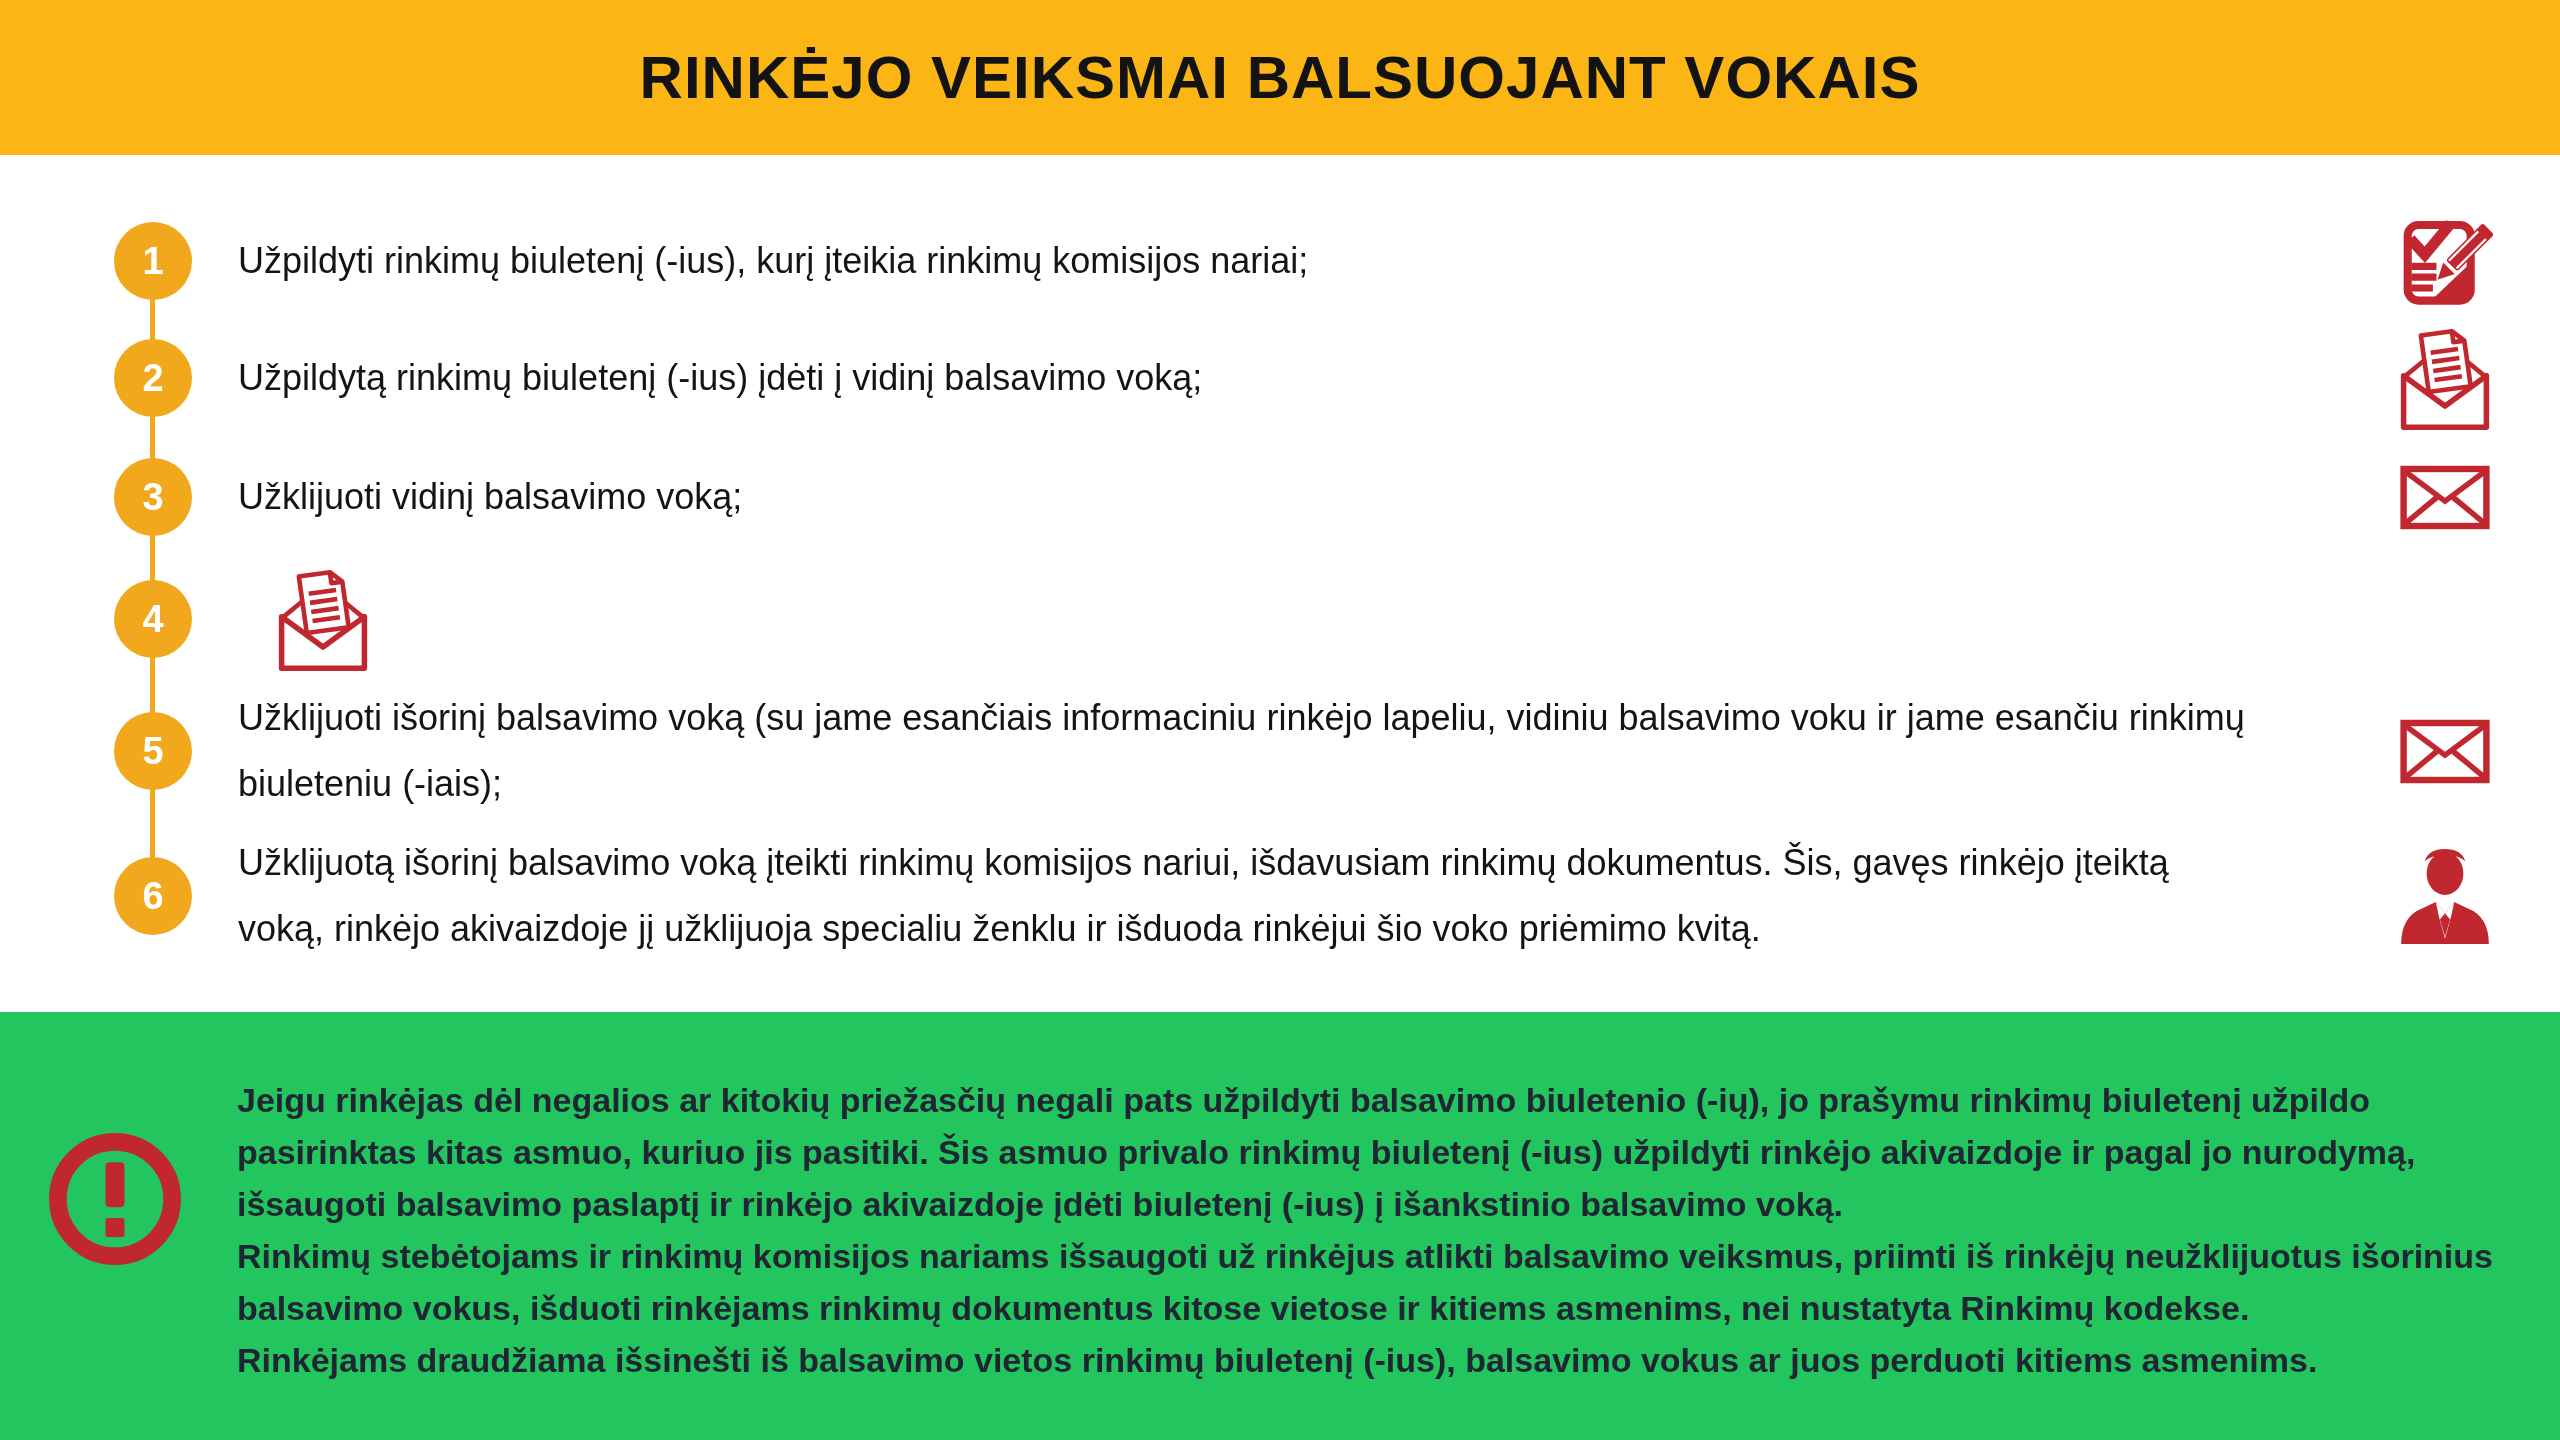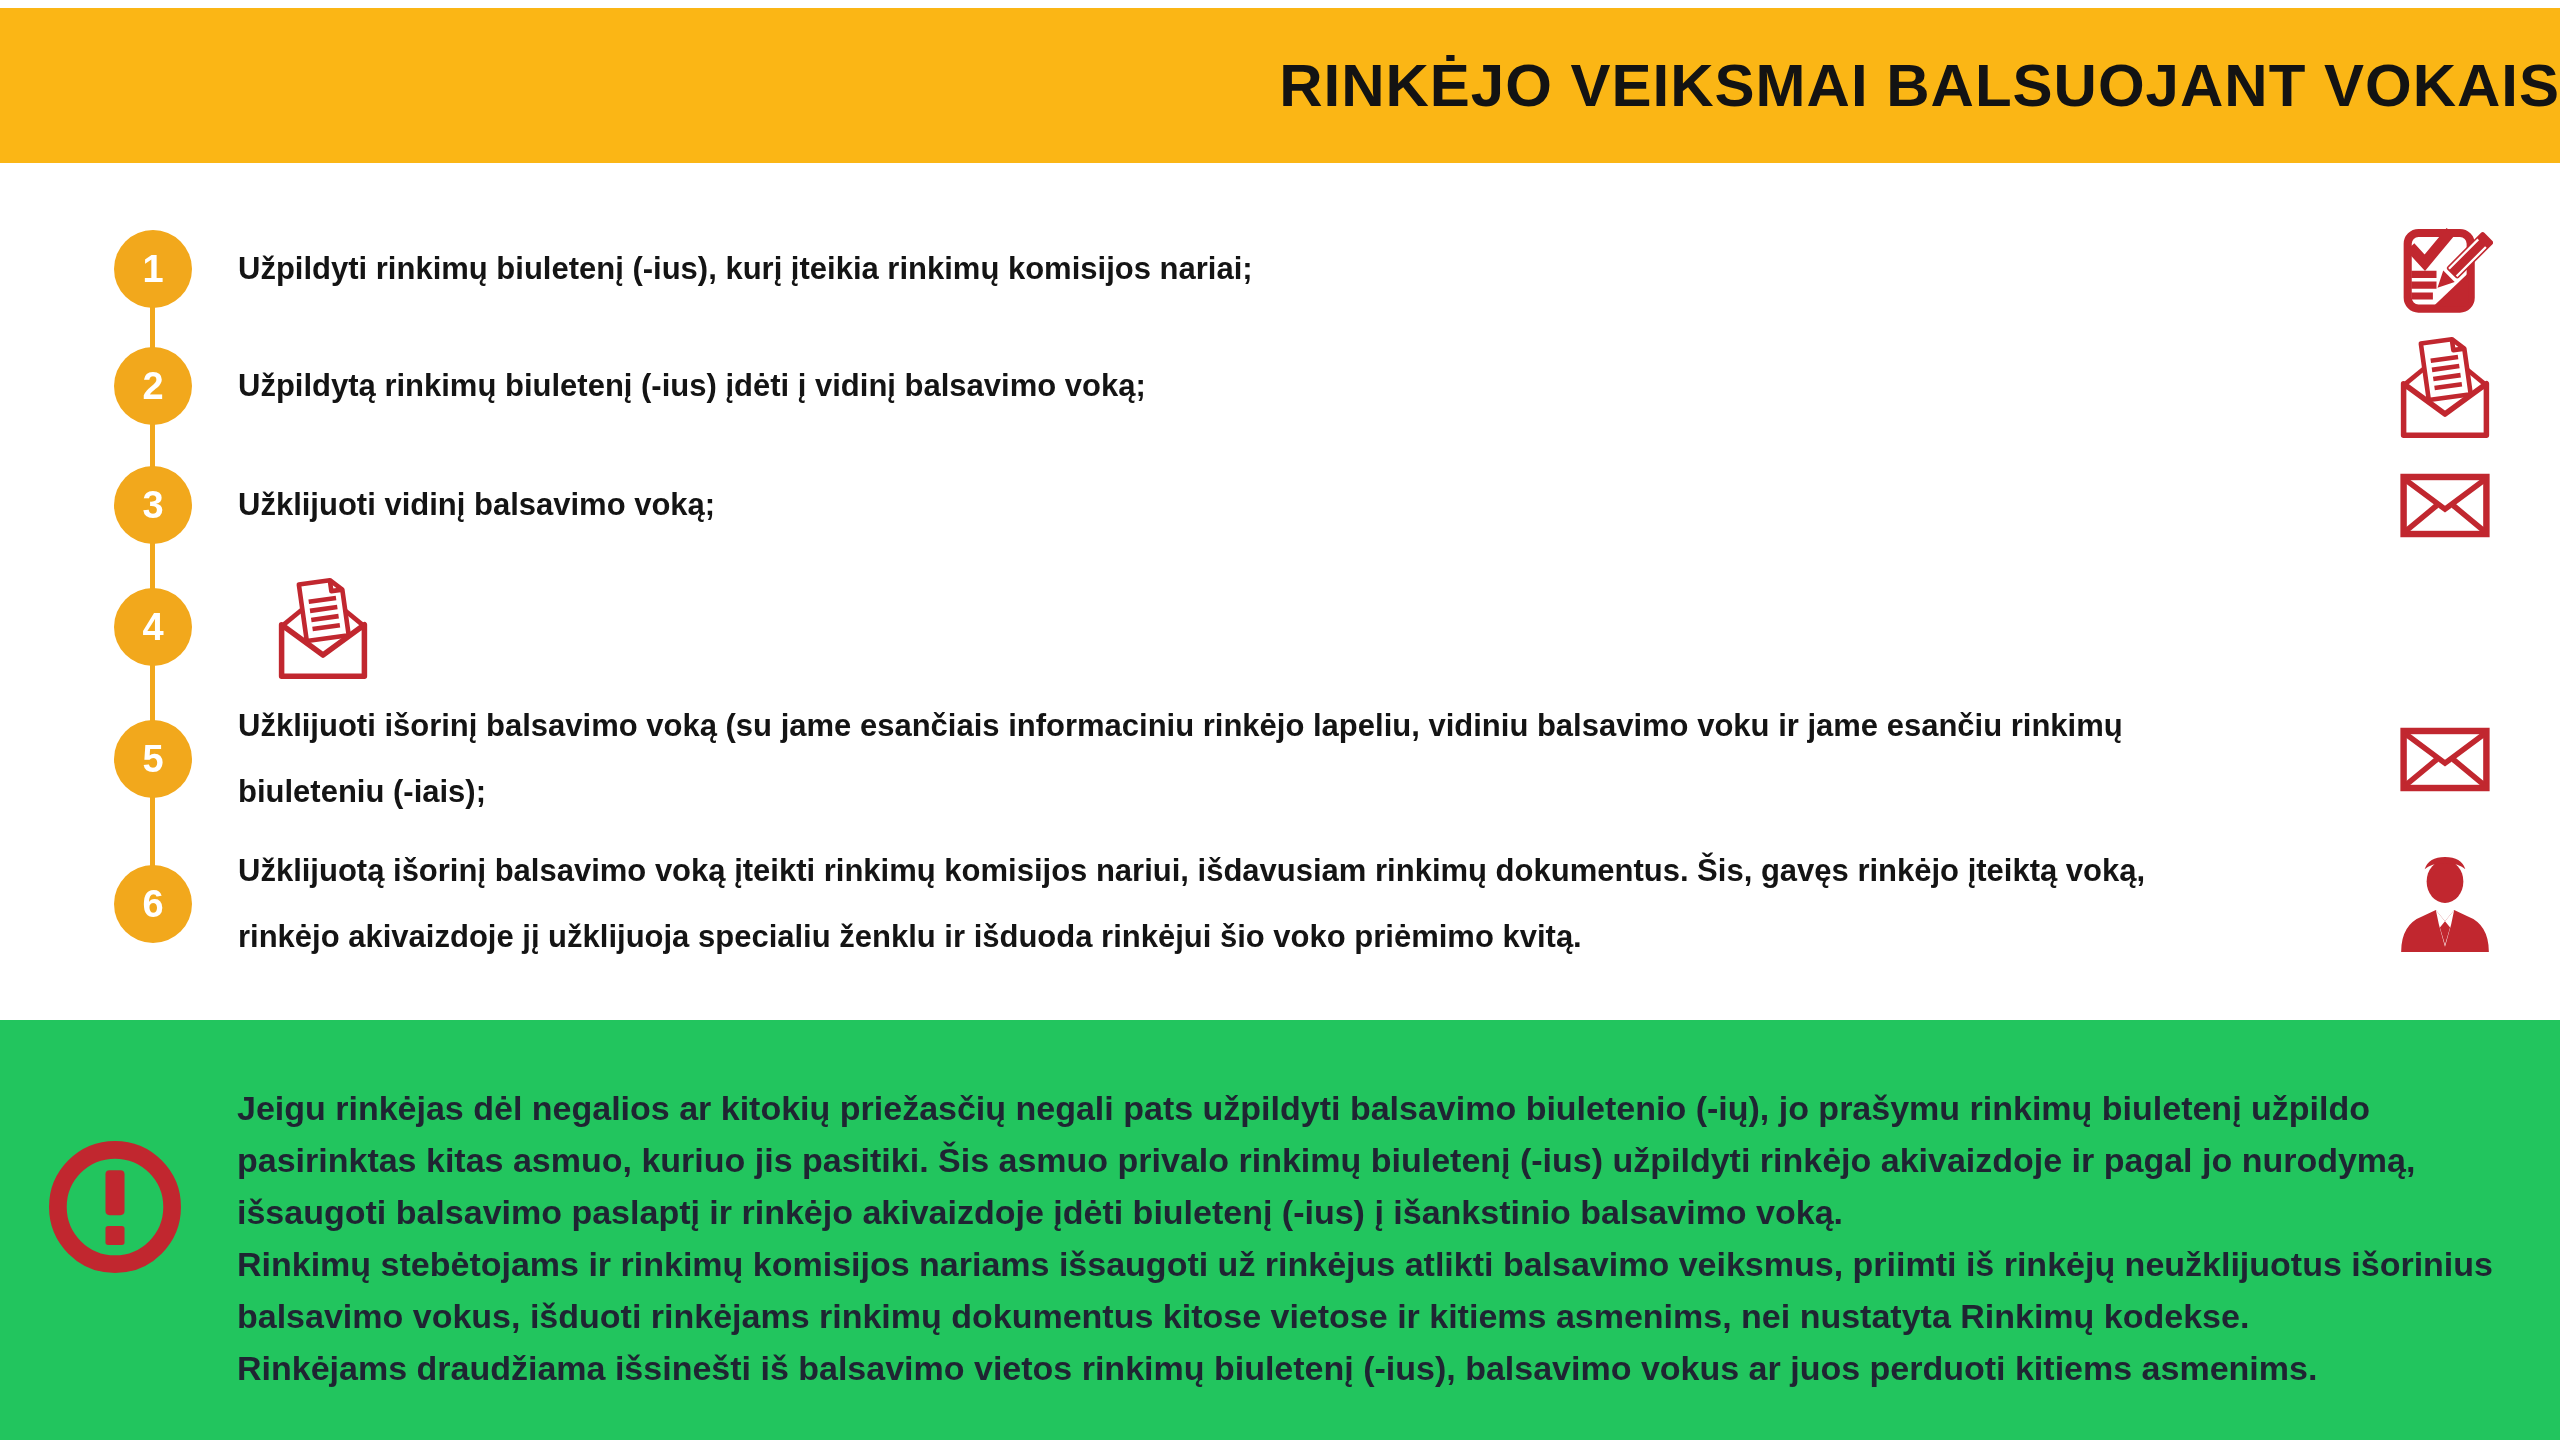--- a/index.html
+++ b/index.html
@@ -6,21 +6,21 @@
   body{
     width:2560px;height:1440px;overflow:hidden;background:#ffffff;
     font-family:"Liberation Sans", sans-serif;
     -webkit-font-smoothing:antialiased;
   }
   .page{width:2560px;height:1440px;display:flex;flex-direction:column;}
 
   
   .header-band{
     height:155px;flex:0 0 155px;background:#FBB615;
-    display:flex;align-items:center;justify-content:flex-end;margin-top:8px;
+    display:flex;align-items:center;justify-content:center;
   }
   .page-title{
     font-size:60px;font-weight:800;letter-spacing:1px;color:#131313;
   }
 
   
   .steps-section{
     position:relative;background:#ffffff;height:857px;flex:0 0 857px;
     padding-top:58px;box-sizing:border-box;
   }
@@ -40,21 +40,21 @@
   .badge-col{
     flex:0 0 238px;display:flex;align-items:center;justify-content:flex-start;
     padding-left:114px;box-sizing:border-box;
   }
   .step-number-badge{
     width:78px;height:78px;border-radius:50%;background:#F2A81C;
     color:#ffffff;font-size:38px;font-weight:700;
     display:flex;align-items:center;justify-content:center;
   }
   .step-text{
-    flex:1 1 auto;color:#141414;font-size:31px;font-weight:700;
+    flex:1 1 auto;color:#141414;font-size:36px;font-weight:400;
     line-height:66px;padding-right:115px;
   }
   .icon-col{
     flex:0 0 170px;display:flex;align-items:center;justify-content:center;
     padding-right:30px;box-sizing:content-box;
   }
   .icon-col svg{display:block;}
 
   
   .notice-band{

